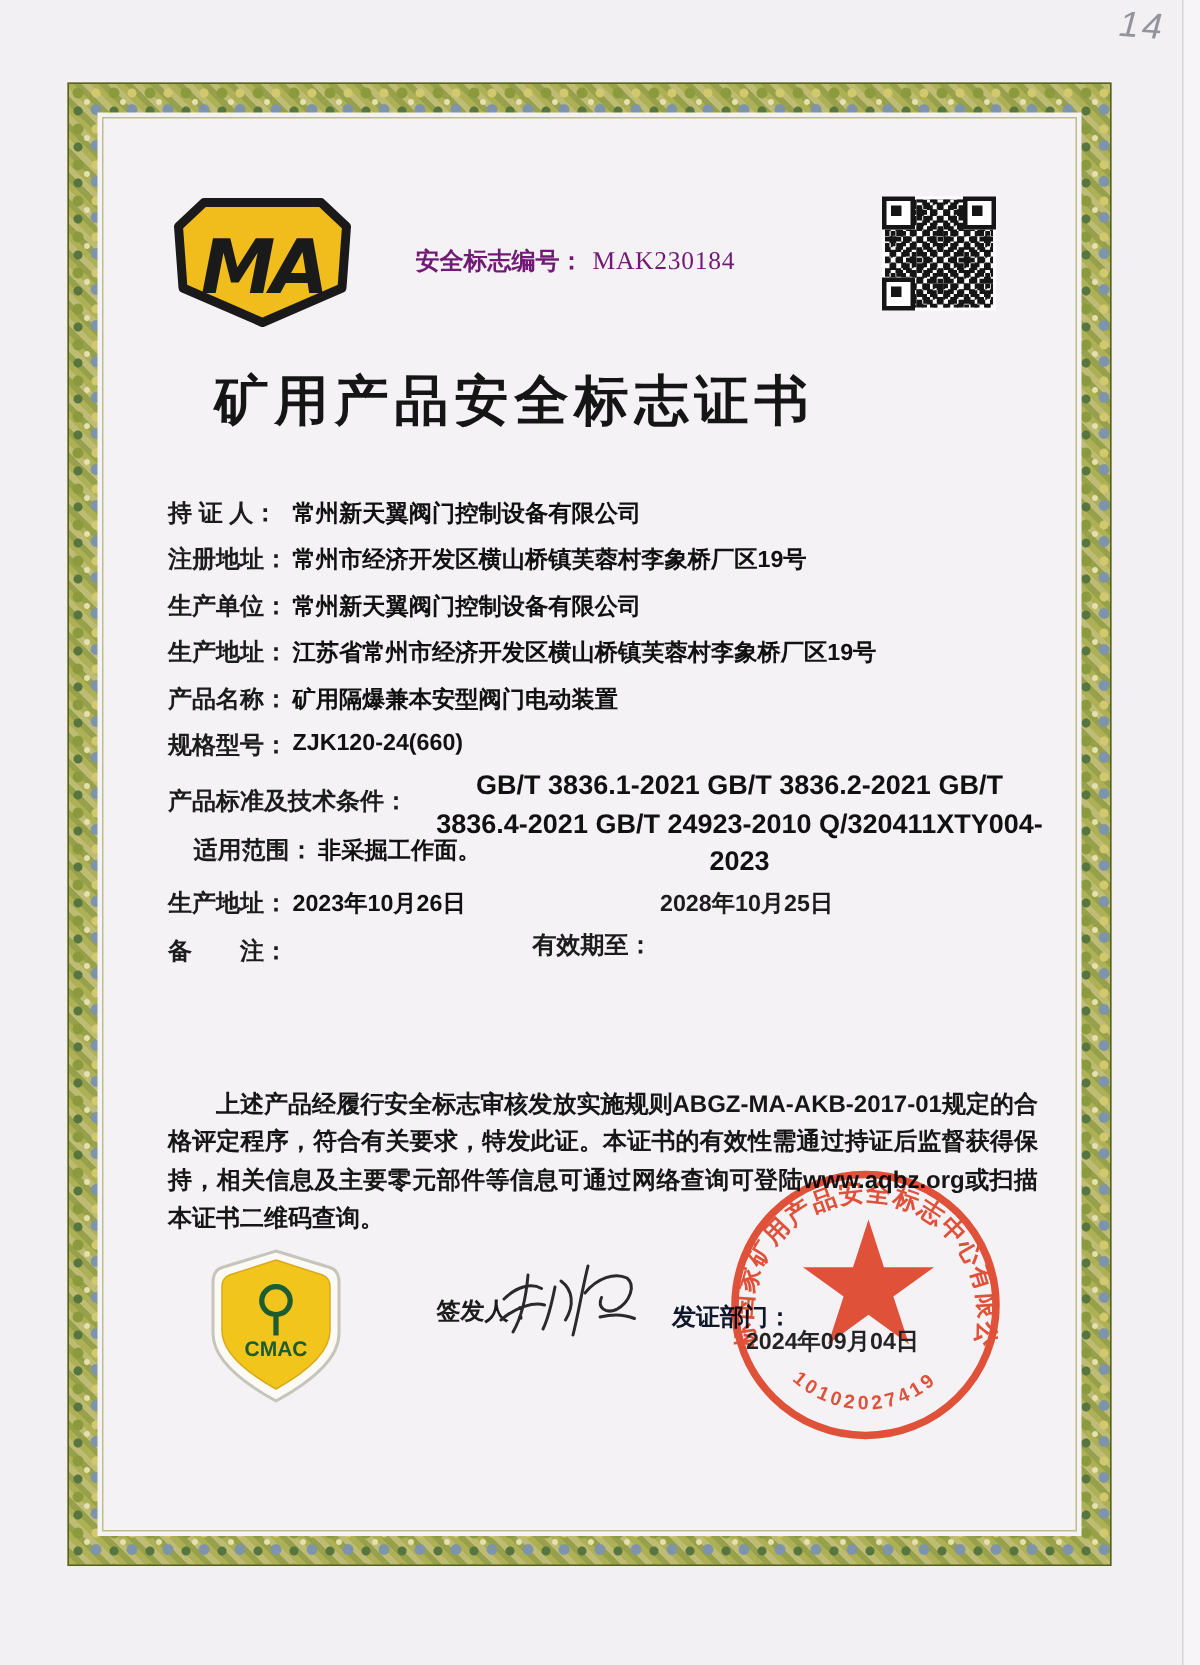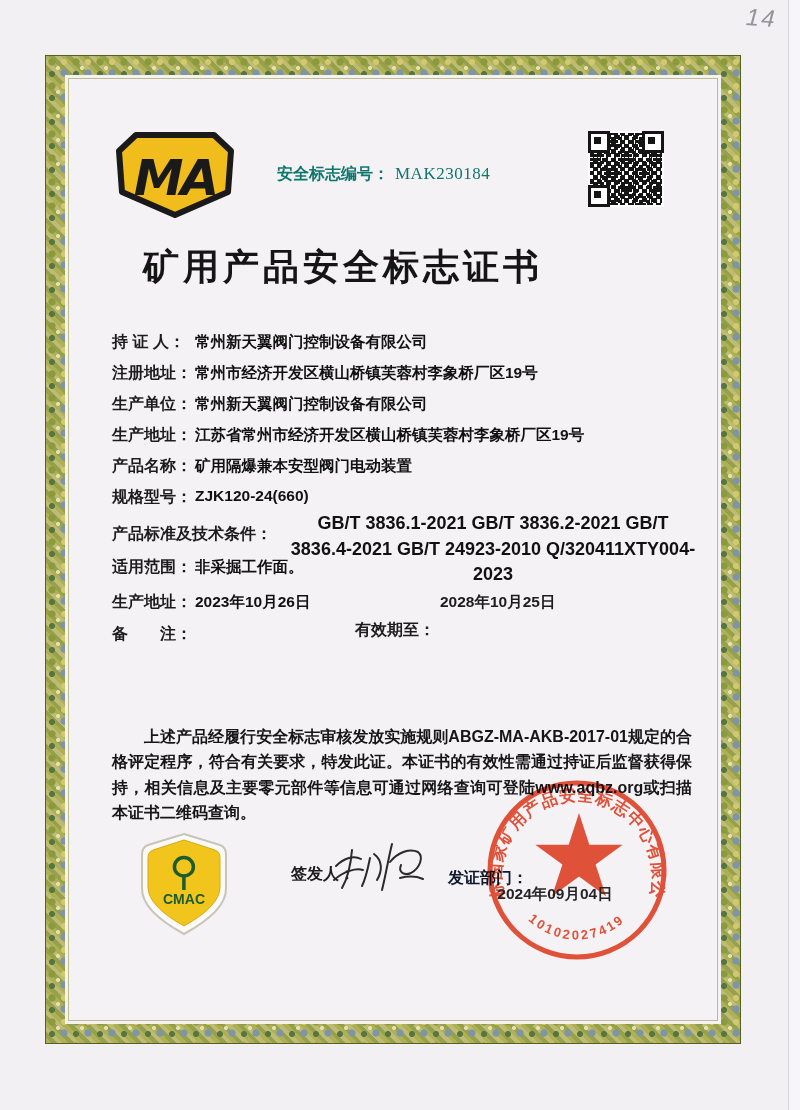--- a/index.html
+++ b/index.html
@@ -17,21 +17,21 @@
       radial-gradient(circle at 18px 6px,#d2c96e 2.6px,rgba(0,0,0,0) 3.4px),
       radial-gradient(circle at 6px 18px,#56753f 2.6px,rgba(0,0,0,0) 3.4px),
       radial-gradient(circle at 12px 12px,#e4e0b0 1.6px,rgba(0,0,0,0) 2.4px),
       repeating-linear-gradient(45deg,#aeb055 0 4px,#97a04b 4px 8px,#bdbb74 8px 12px);
     background-size:24px 24px,24px 24px,24px 24px,24px 24px,24px 24px,auto;}
   .frame-inner{position:absolute;inset:22px;background:#f5f2f6;border:1px solid #bdbd8c;box-shadow:0 0 0 3px #f5f2f6;}
 
   
   .ma-logo{position:absolute;left:116px;top:132px;}
   
-  .cert-no{position:absolute;left:277px;top:164px;font-size:16px;color:#0f766e;}
+  .cert-no{position:absolute;left:277px;top:164px;font-size:16px;color:#701a75;}
   .cert-no .lab{font-weight:700;}
   .cert-no .val{font-family:"Liberation Serif",serif;font-size:17px;letter-spacing:.5px;margin-left:6px;}
 
   
   .qr{position:absolute;left:588px;top:131px;width:76px;height:76px;background:#fdfdfd;}
   .qr-data{position:absolute;inset:2px;
     background:
       conic-gradient(#151515 25%,rgba(0,0,0,0) 0 50%,#151515 0 75%,rgba(0,0,0,0) 0) 0 0/7px 7px,
       conic-gradient(#151515 25%,rgba(0,0,0,0) 0 50%,#151515 0 75%,rgba(0,0,0,0) 0) 3px 2px/9px 9px;}
   .finder{position:absolute;width:16px;height:16px;border:3px solid #151515;background:#fff;}
@@ -40,21 +40,21 @@
 
   .title{position:absolute;left:45px;top:243px;width:596px;text-align:center;font-size:36px;font-weight:700;color:#151515;letter-spacing:4px;}
 
   
   .row{position:absolute;left:112px;font-size:16px;color:#1c1c1c;white-space:nowrap;}
   .row .lab{font-weight:700;}
   .row .val{position:absolute;left:83px;top:0;font-size:15.5px;font-weight:700;color:#111;text-align:center;}
   .r0{top:332px;} .r1{top:363px;} .r2{top:394px;} .r3{top:425px;} .r4{top:456px;} .r5{top:487px;}
   .r-std{top:524px;}
   .r-std .val{left:176px;top:-13px;width:410px;white-space:normal;line-height:1.42;font-size:18px;}
-  .r-scope{top:557px;}
+  .r-scope{top:557px;margin-left:17px;}
   .r-dates{top:592px;}
   .r-dates .val2-lab{position:absolute;left:243px;top:0;font-weight:700;white-space:nowrap;margin-top:28px;}
   .r-dates .val2{position:absolute;left:328px;top:0;font-size:15.5px;font-weight:700;white-space:nowrap;}
   .r-remark{top:624px;text-align:center;}
 
   .statement{position:absolute;left:112px;top:724px;width:580px;font-size:16px;font-weight:700;color:#161616;line-height:1.58;text-align:justify;text-indent:2em;}
 
   
   .cmac{position:absolute;left:138px;top:832px;}
   .signer{position:absolute;left:291px;top:864px;font-size:16px;font-weight:700;color:#1c1c1c;}

